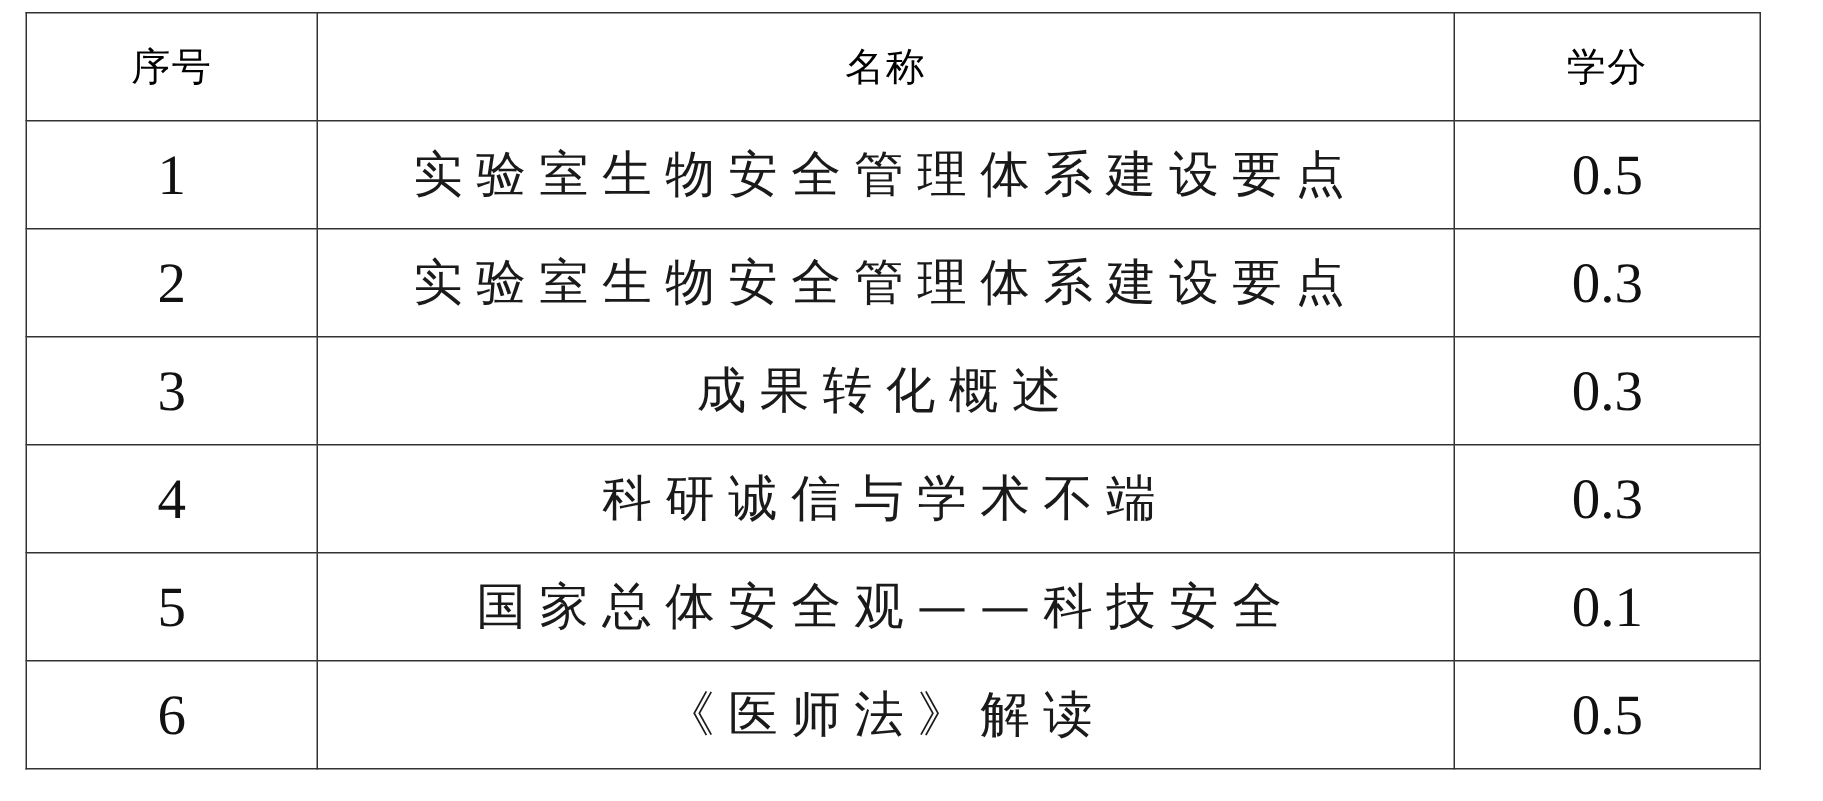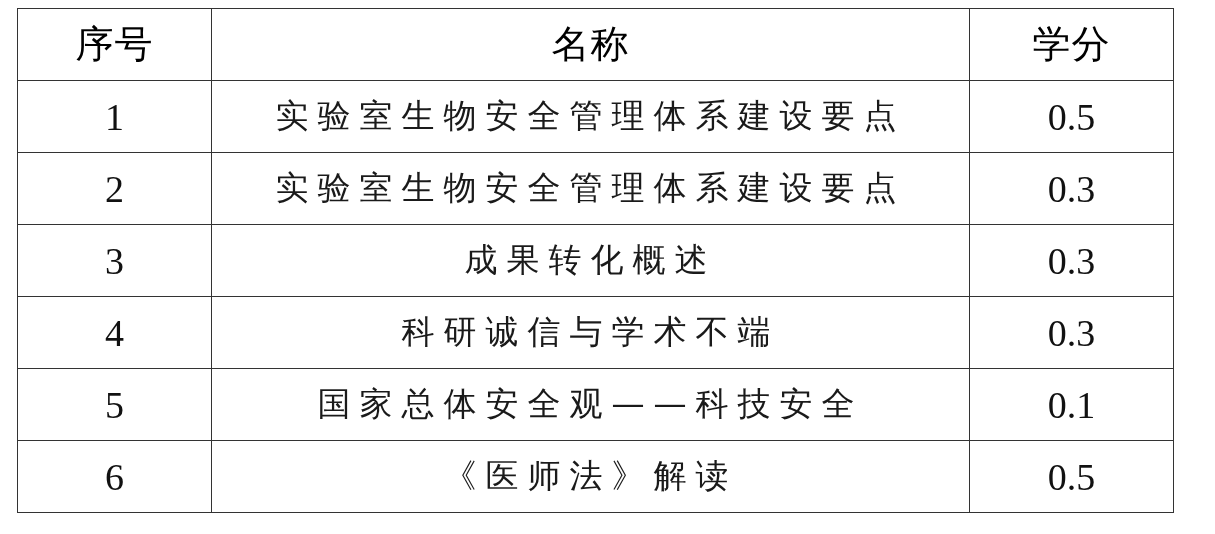--- a/index.html
+++ b/index.html
@@ -25,21 +25,21 @@
     .course-table th, .course-table td {
       border: 1.5px solid #333333;
       text-align: center;
       vertical-align: middle;
       height: 72px;
       padding: 0;
       box-sizing: border-box;
     }
     .course-table th {
       font-family: "DejaVu Sans", sans-serif;
-      font-size: 38px;
+      font-size: 26px;
       font-weight: normal;
       color: #000000;
       letter-spacing: 1px;
     }
     .col-no { width: 194px; }
     .col-name { width: 758px; }
     .col-credit { width: 204px; }
     .cell-no, .cell-credit {
       font-family: "Liberation Serif", "DejaVu Serif", serif;
       font-size: 38px;

